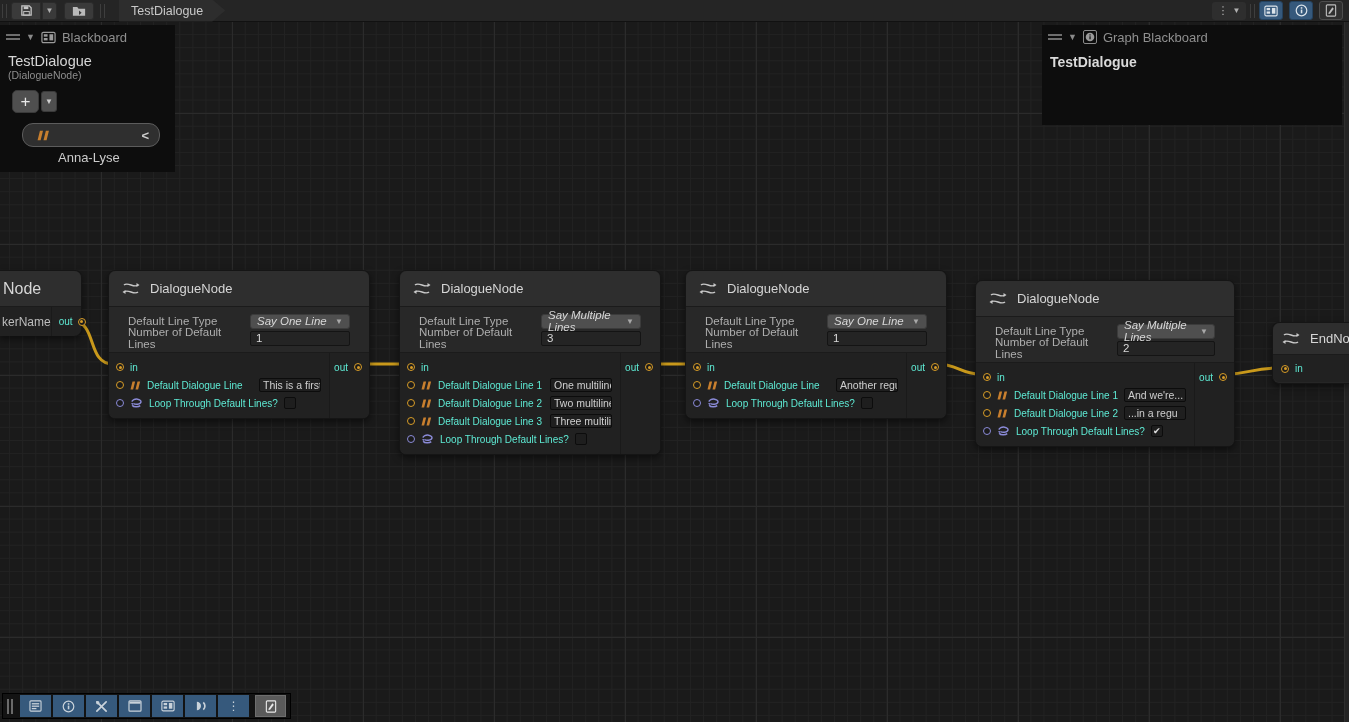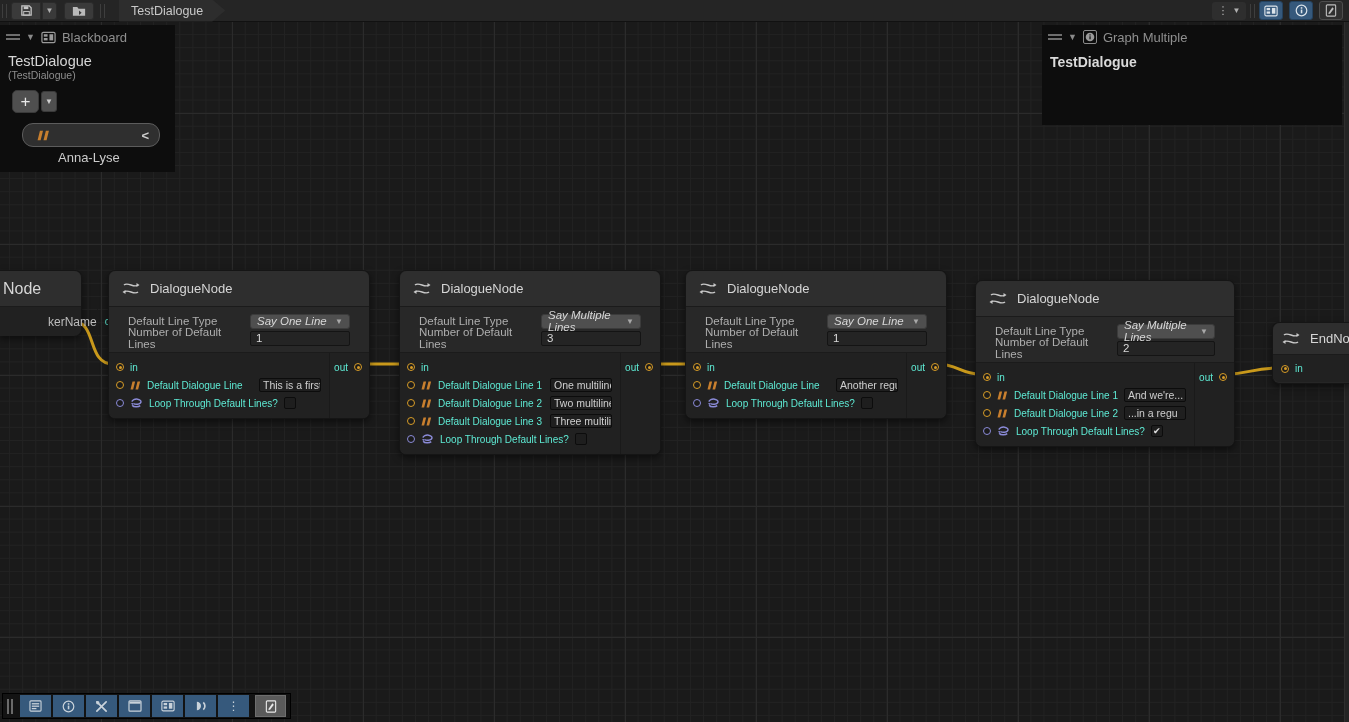--- a/index.html
+++ b/index.html
@@ -87,21 +87,21 @@
   .strfield { height:14px; width:62px; background:#1f1f1f; border:1px solid #0c0c0c; border-radius:2px;
     display:flex; align-items:center; padding:0 3px; color:#cfcfcf; font-size:10.5px; margin-left:auto; margin-right:8px;
     white-space:nowrap; overflow:hidden; }
   .checkbox { width:12px; height:12px; background:#1e1e1e; border:1px solid #0c0c0c; border-radius:2px;
     display:flex; align-items:center; justify-content:center; color:#e0e0e0; font-size:9px; }
 
   
   #node-speaker { left:-1px; top:270px; width:83px; height:66px; border-left:none; border-top-left-radius:0; border-bottom-left-radius:0; }
   #node-speaker .node-title { border-top-left-radius:0; padding:0 4px; height:36px; font-size:16px; }
   .spk-row { display:flex; align-items:center; height:29px; background:#212121; border-radius:0 0 7px 0; }
-  .spk-label { padding-left:3px; font-size:12px; color:#bdbdbd; flex:1;margin-left:46px; }
+  .spk-label { padding-left:3px; font-size:12px; color:#bdbdbd; flex:1; }
   .spk-out { border-left:1px solid #1a1a1a; height:100%; display:flex; align-items:center; gap:5px; padding:0 6px 0 7px; }
   #node-end { left:1272px; top:322px; width:78px; height:62px; border-right:none; border-top-right-radius:0; border-bottom-right-radius:0; }
   #node-end .node-title { height:32px; border-top-right-radius:0; padding:0 8px; }
   #node-end .end-row { display:flex; align-items:center; gap:6px; height:27px; padding-left:8px; background:#212121; border-radius:0 0 0 7px; }
 
   
   #bottombar { position:absolute; left:2px; bottom:3px; height:26px; background:#131313; border:1px solid #000;
     display:flex; align-items:center; padding:0 4px; gap:2px; z-index:20; }
   .bb-handle { width:6px; height:15px; border-left:2px solid #6a6a6a; border-right:2px solid #6a6a6a; margin-right:5px; }
   .dock-btn { width:31px; height:22px; background:#36597c; display:flex; align-items:center; justify-content:center; color:#c9d2da; }
@@ -547,21 +547,21 @@
       <svg width="15" height="13" viewBox="0 0 16 13">
             <rect x="1" y="1" width="14" height="11" rx="1.5" fill="none" stroke="#9a9a9a" stroke-width="1.3"></rect>
             <rect x="3" y="3" width="4" height="2.6" fill="#9a9a9a"></rect>
             <rect x="3" y="7" width="4" height="2.6" fill="#9a9a9a"></rect>
             <rect x="9" y="3" width="4" height="6.6" fill="#9a9a9a"></rect>
           </svg>
     </span>
     <span>Blackboard</span>
   </div>
   <div class="bb-title">TestDialogue</div>
-  <div class="bb-sub">(TestDialogue)</div>
+  <div class="bb-sub">(DialogueNode)</div>
   <div class="bb-addrow">
     <div class="bb-plus">
       <span>+</span>
     </div>
     <div class="bb-plus-dd">
       <span>▼</span>
     </div>
   </div>
   <div class="bb-pill">
     <span>
@@ -579,21 +579,21 @@
   <div class="panel-head">
     <span class="drag-handle"></span>
     <span class="collapse">▼</span>
     <span class="head-icon-box">
       <svg width="10" height="10" viewBox="0 0 14 14">
             <circle cx="7" cy="7" r="6" fill="#9a9a9a"></circle>
             <rect x="6.2" y="6" width="1.7" height="4.2" fill="#0d0d0d"></rect>
             <rect x="6.2" y="3.2" width="1.7" height="1.7" fill="#0d0d0d"></rect>
           </svg>
     </span>
-    <span>Graph Multiple</span>
+    <span>Graph Blackboard</span>
   </div>
   <div class="insp-title">TestDialogue</div>
 </div>
 
 <div id="bottombar">
   <span class="bb-handle"></span>
   <div class="dock-btn">
     <span>
       <svg width="13" height="12" viewBox="0 0 14 13">
             <rect x="1" y="1" width="12" height="11" rx="1" fill="none" stroke="#c9d2da" stroke-width="1.2"></rect>

